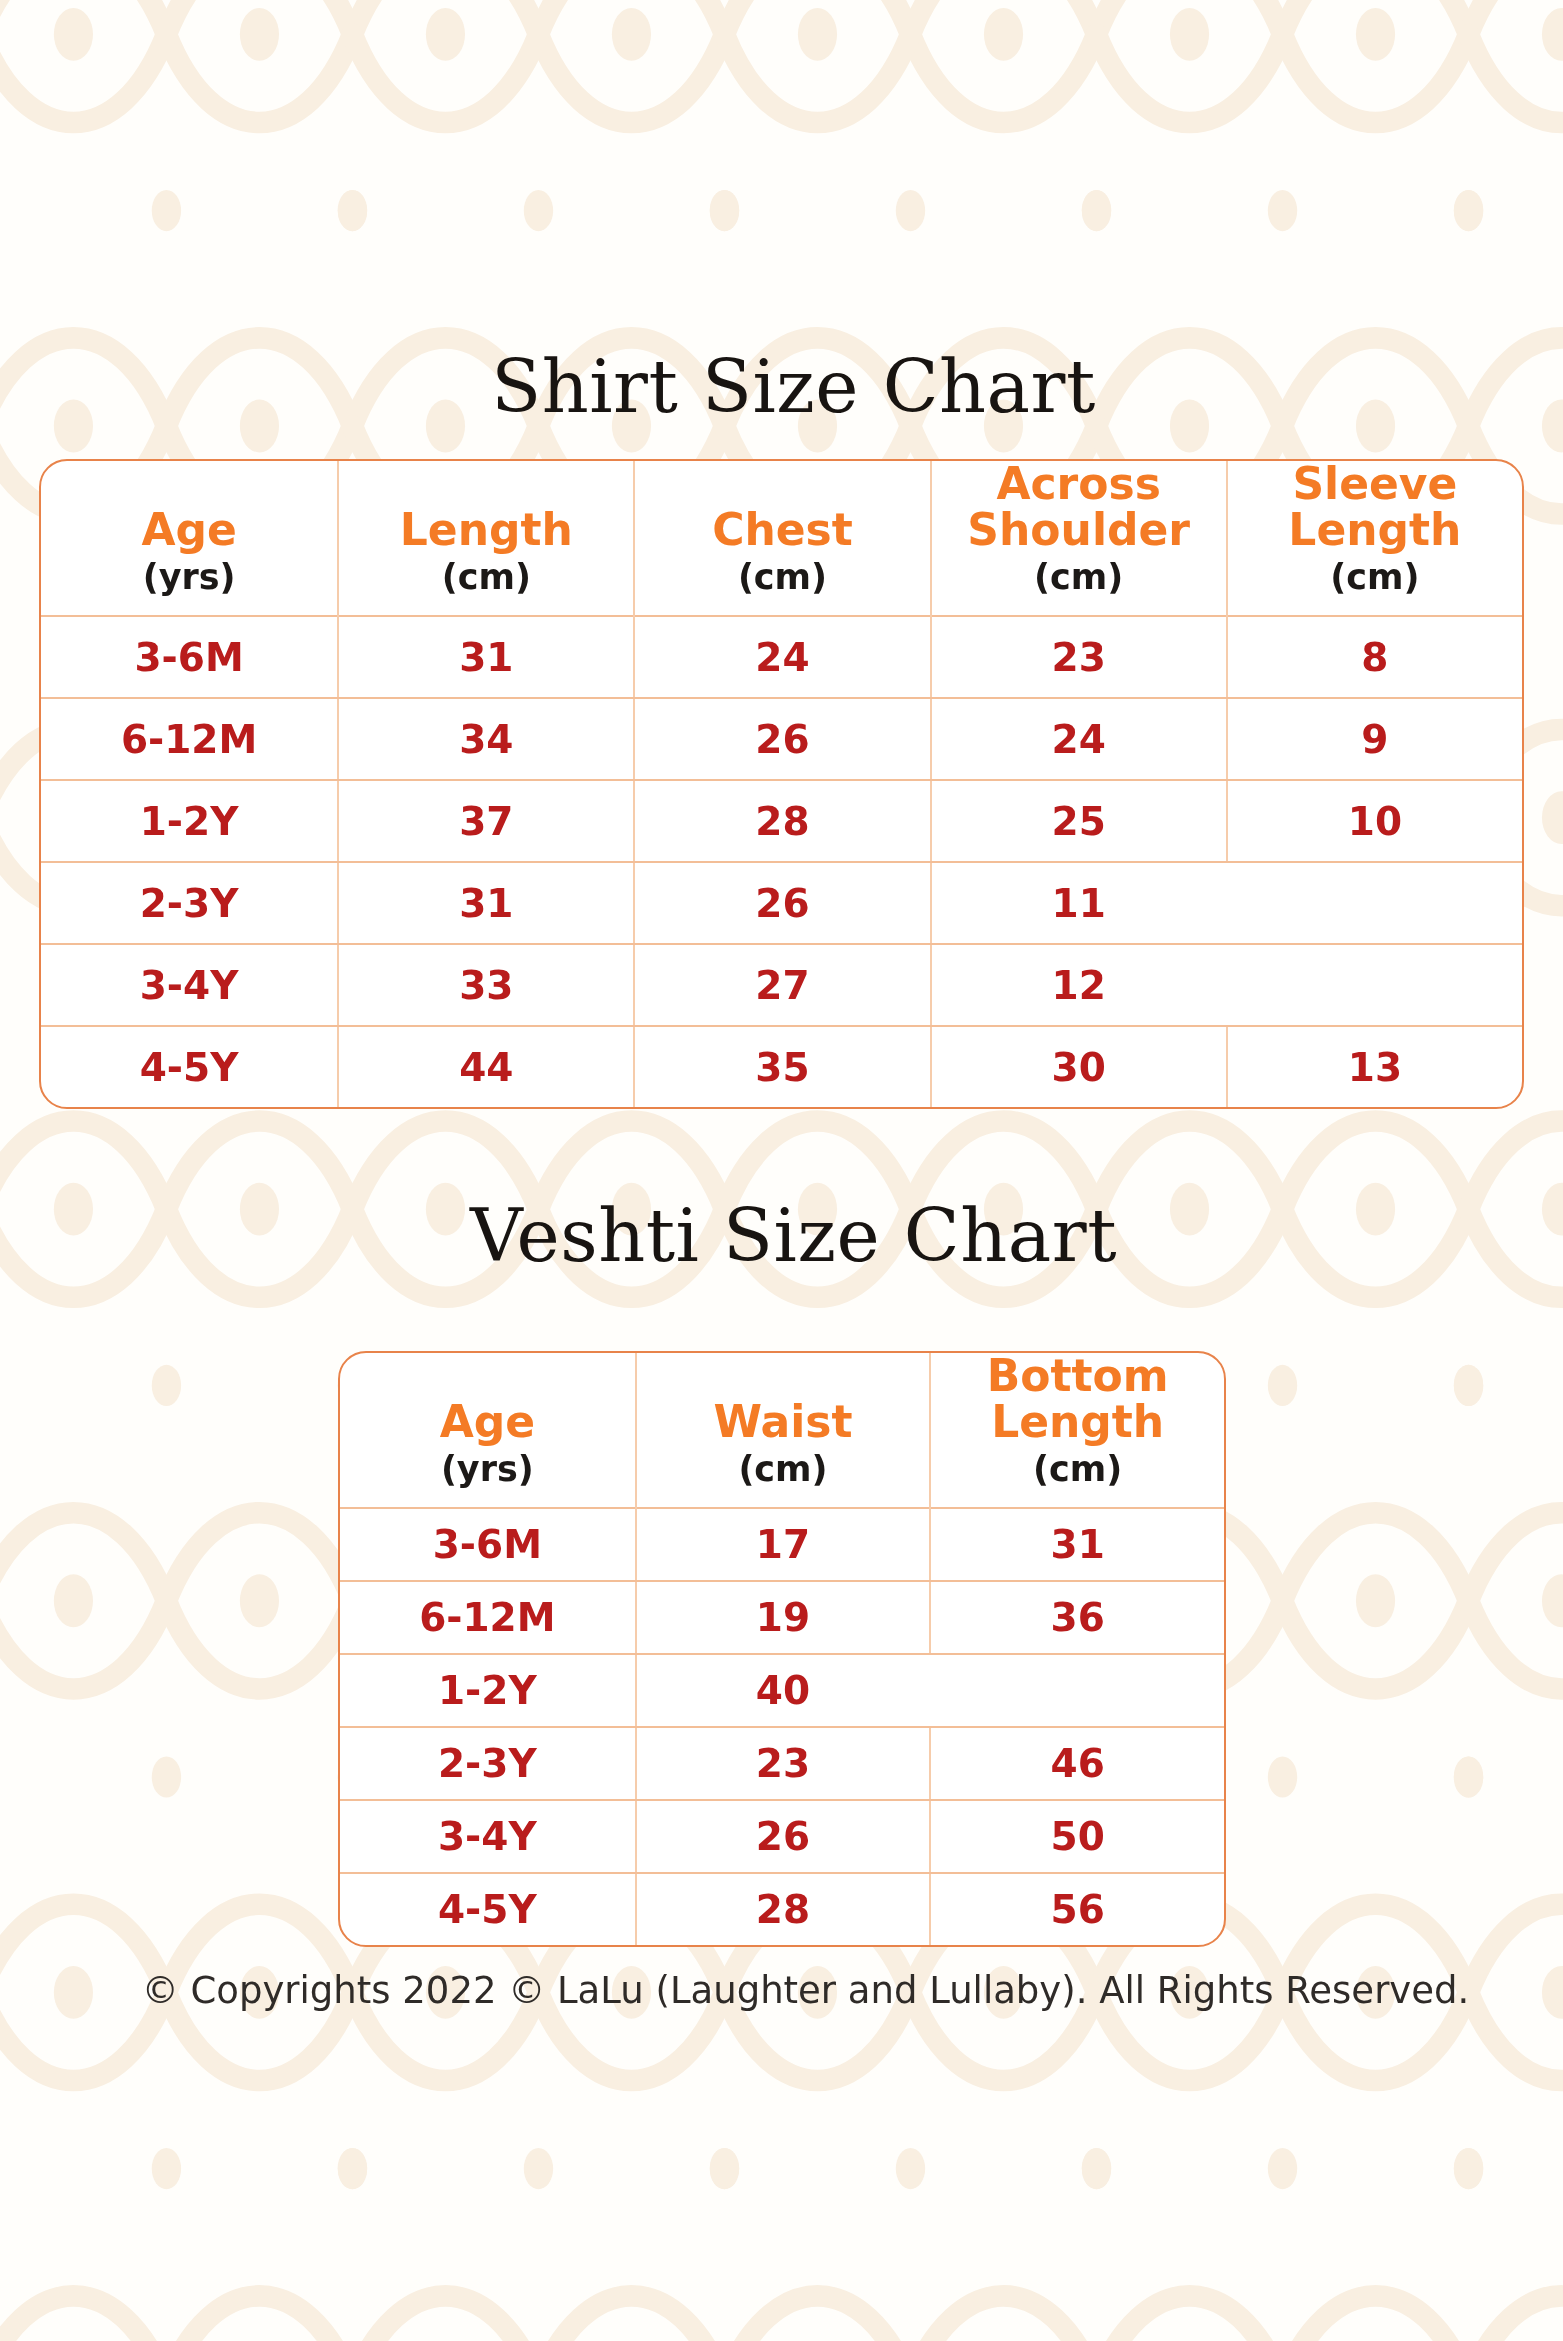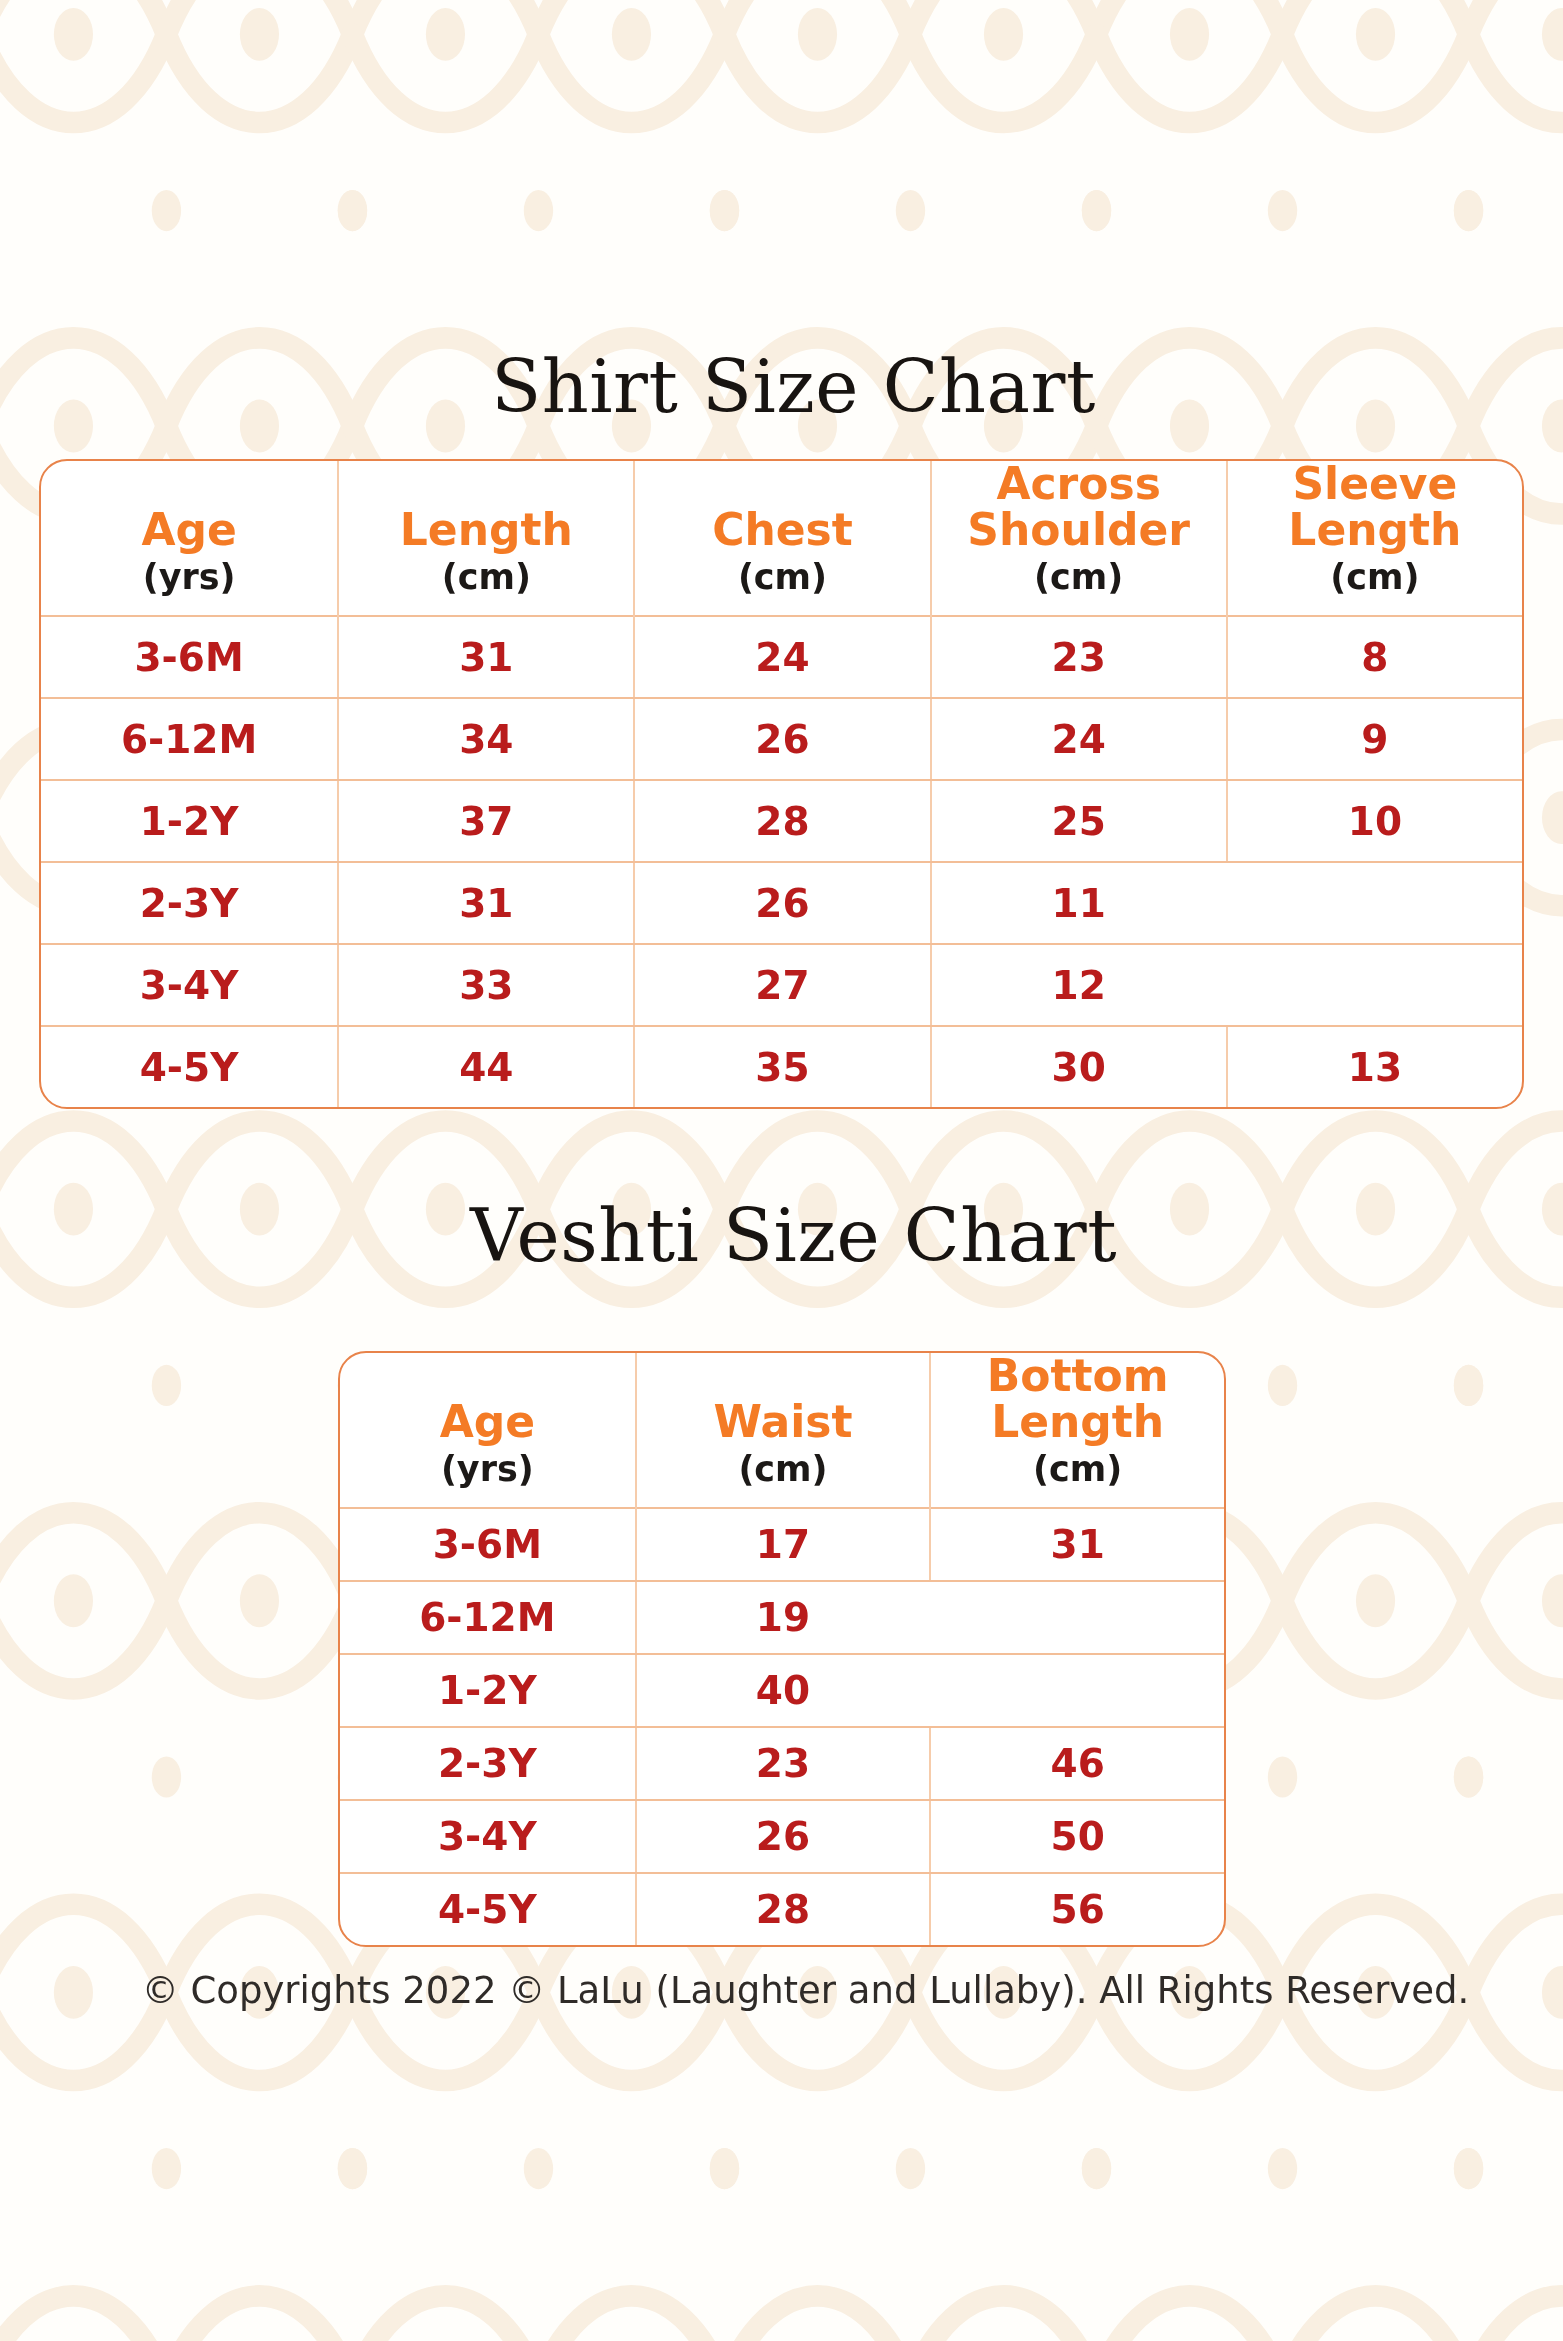--- a/index.html
+++ b/index.html
@@ -260,20 +260,21 @@
     </div>
 
     <div class="tr">
       <div class="td">3-6M</div>
       <div class="td">17</div>
       <div class="td">31</div>
     </div>
     <div class="tr">
       <div class="td">6-12M</div>
       <div class="td">19</div>
+      <div class="td">36</div>
     </div>
     <div class="tr">
       <div class="td">1-2Y</div>
       <div class="td">40</div>
     </div>
     <div class="tr">
       <div class="td">2-3Y</div>
       <div class="td">23</div>
       <div class="td">46</div>
     </div>

